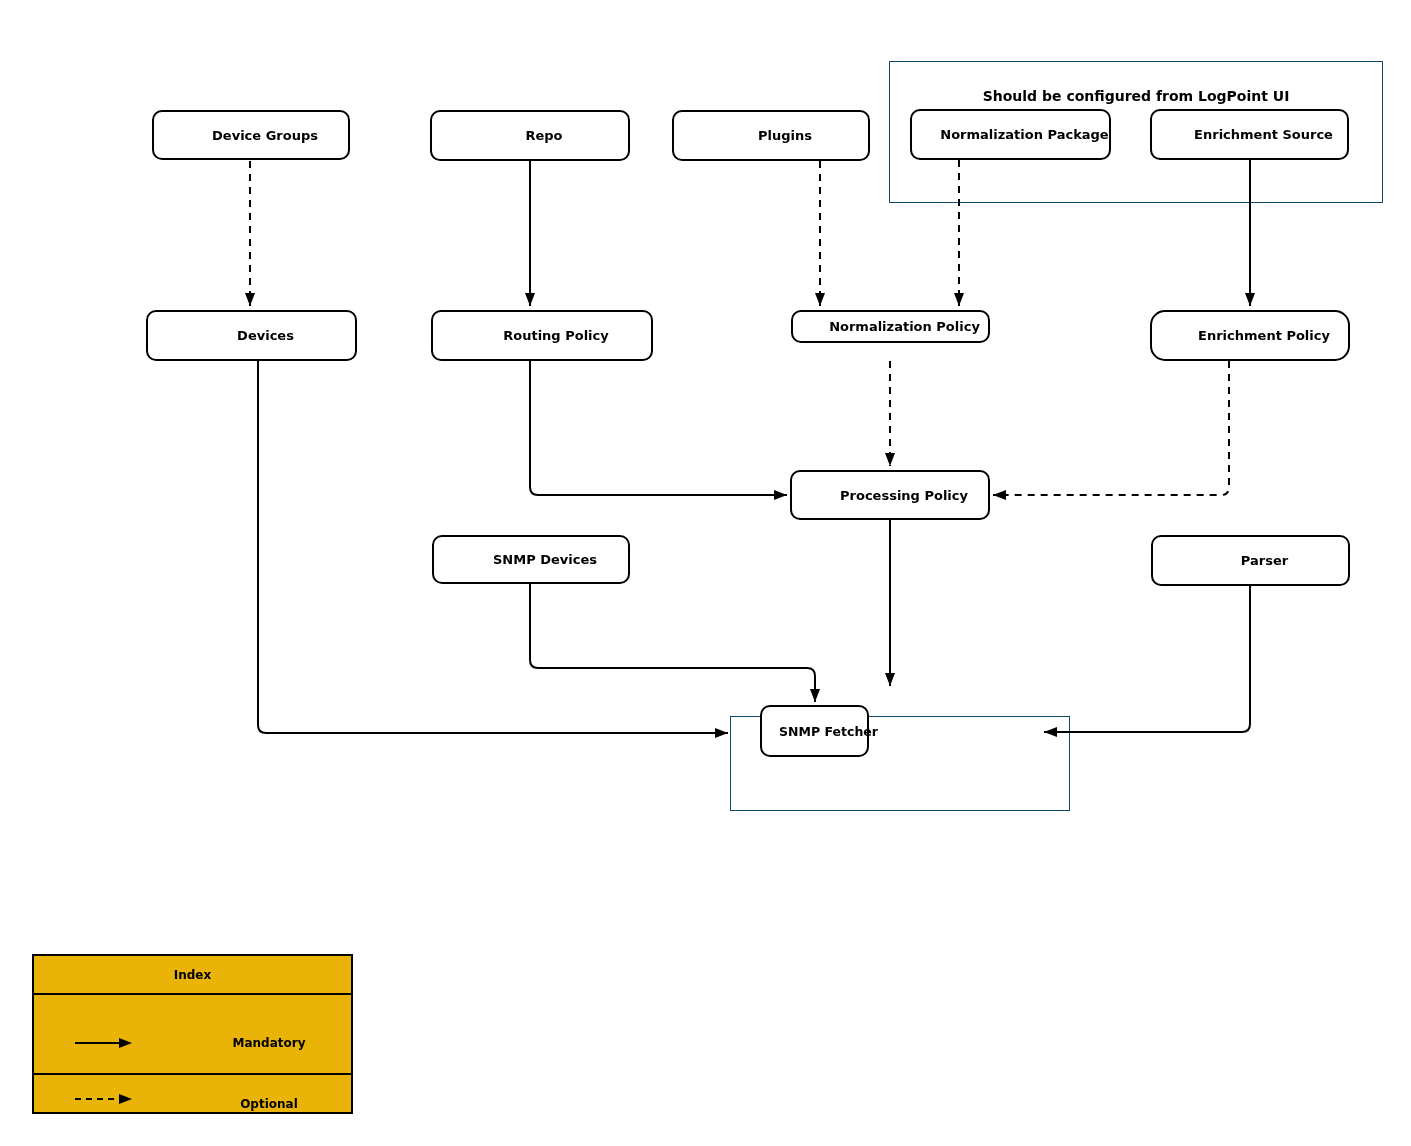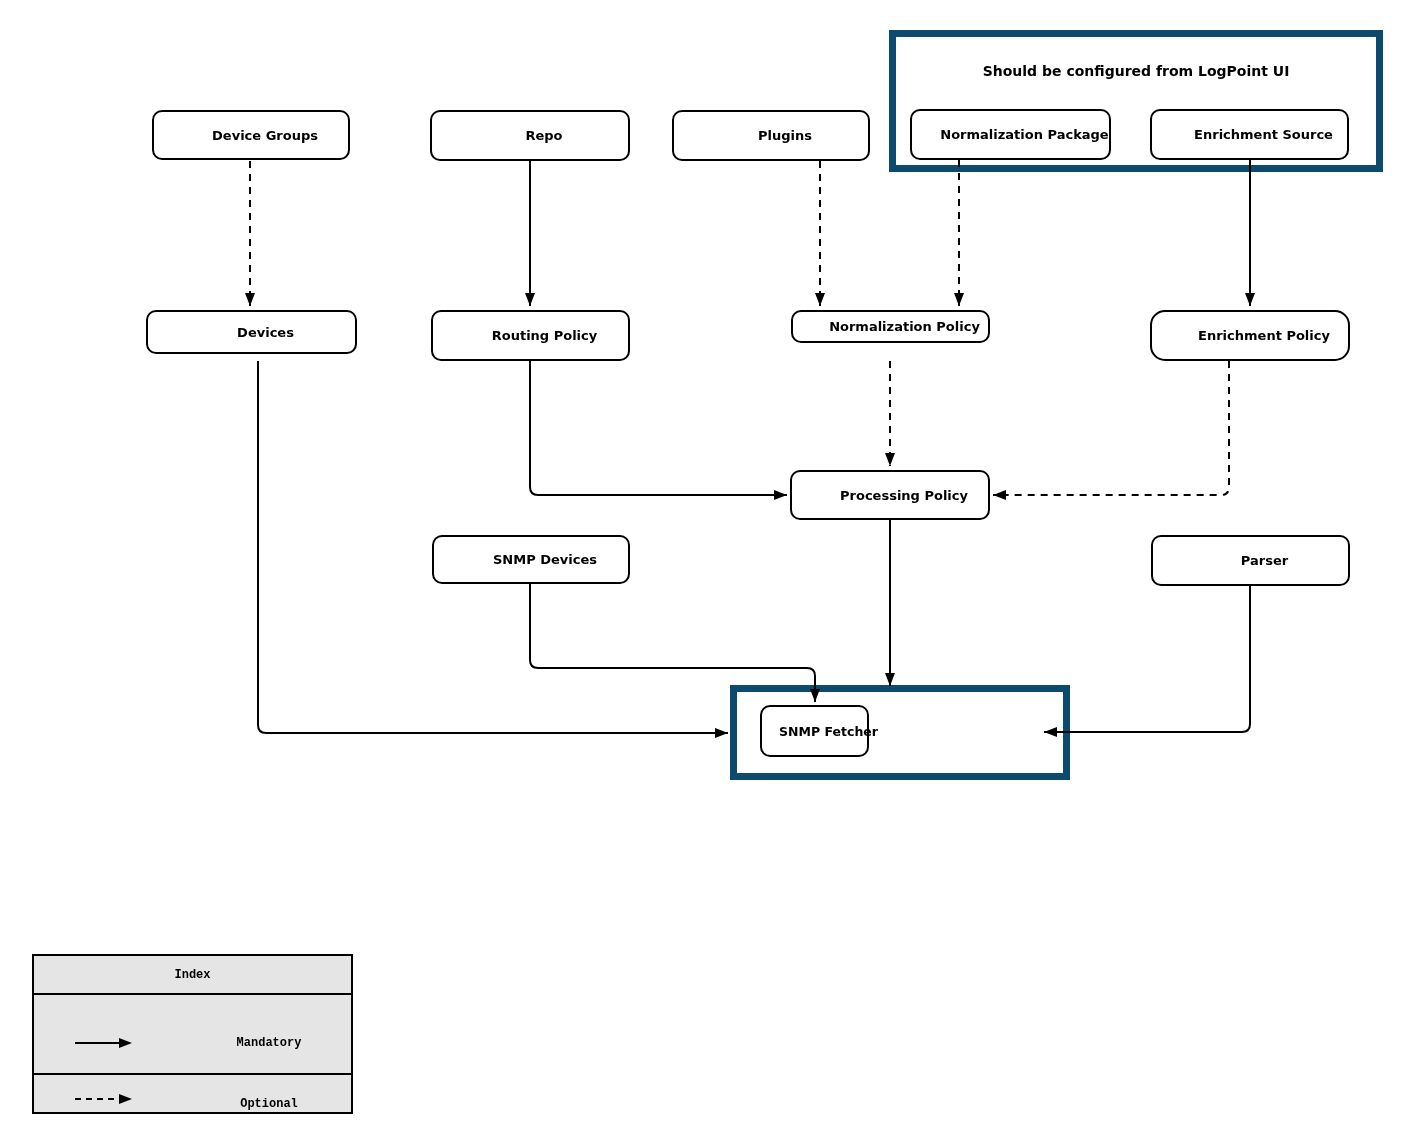--- a/index.html
+++ b/index.html
@@ -27,23 +27,24 @@
     font-weight: bold;
     font-size: 13px;
     color: #000000;
     white-space: nowrap;
     z-index: 3;
     padding-left: 28px;
   }
   .group {
     position: absolute;
     box-sizing: border-box;
-    border: 7px solid #0c4a6e;
+    border: 1px solid #0c4a6e;
     background: transparent;
     z-index: 1;
+    margin-top: 31px;
   }
   .group-title {
     position: absolute;
     left: 0;
     right: 0;
     top: 26px;
     text-align: center;
     font-weight: bold;
     font-size: 14px;
     color: #000000;
@@ -65,25 +66,24 @@
   }
   
   .legend {
     position: absolute;
     left: 32px;
     top: 954px;
     width: 321px;
     height: 160px;
     box-sizing: border-box;
     border: 2px solid #000000;
-    background: #e5e5e5;
+    background: #eab308;
     display: flex;
     flex-direction: column;
     z-index: 3;
-    font-family: Liberation Mono, monospace;
   }
   .legend-header {
     flex: 0 0 37px;
     border-bottom: 2px solid #000000;
     display: flex;
     align-items: center;
     justify-content: center;
     font-weight: bold;
     font-size: 12px;
     color: #000000;
@@ -152,22 +152,22 @@
     <path class="edge" d="M258,361 L258,725 Q258,733 266,733 L728,733" marker-end="url(#ah)"></path>
     <path class="edge" d="M1250,586 L1250,724 Q1250,732 1242,732 L1044,732" marker-end="url(#ah)"></path>
   </svg>
 
   <div class="node" style="left:152px; top:110px; width:198px; height:50px;">Device Groups</div>
   <div class="node" style="left:430px; top:110px; width:200px; height:51px;">Repo</div>
   <div class="node" style="left:672px; top:110px; width:198px; height:51px;">Plugins</div>
   <div class="node" style="left:910px; top:109px; width:201px; height:51px;">Normalization Package</div>
   <div class="node" style="left:1150px; top:109px; width:199px; height:51px;">Enrichment Source</div>
 
-  <div class="node" style="left:146px; top:310px; width:211px; height:44px;">Devices</div>
-  <div class="node" style="left:431px; top:310px; width:199px; height:51px;">Routing Policy</div>
+  <div class="node" style="left:146px; top:310px; width:211px; height:51px;">Devices</div>
+  <div class="node" style="left:431px; top:310px; width:222px; height:51px;">Routing Policy</div>
   <div class="node" style="left:791px; top:310px; width:199px; height:33px;">Normalization Policy</div>
   <div class="node" style="left:1150px; top:310px; width:200px; height:51px;border-radius:15px;">Enrichment Policy</div>
 
   <div class="node" style="left:790px; top:470px; width:200px; height:50px;">Processing Policy</div>
 
   <div class="node" style="left:432px; top:535px; width:198px; height:49px;">SNMP Devices</div>
   <div class="node" style="left:1151px; top:535px; width:199px; height:51px;">Parser</div>
 
   <div class="node" style="left:760px; top:705px; width:109px; height:52px; font-size:12.5px;">SNMP Fetcher</div>
 

